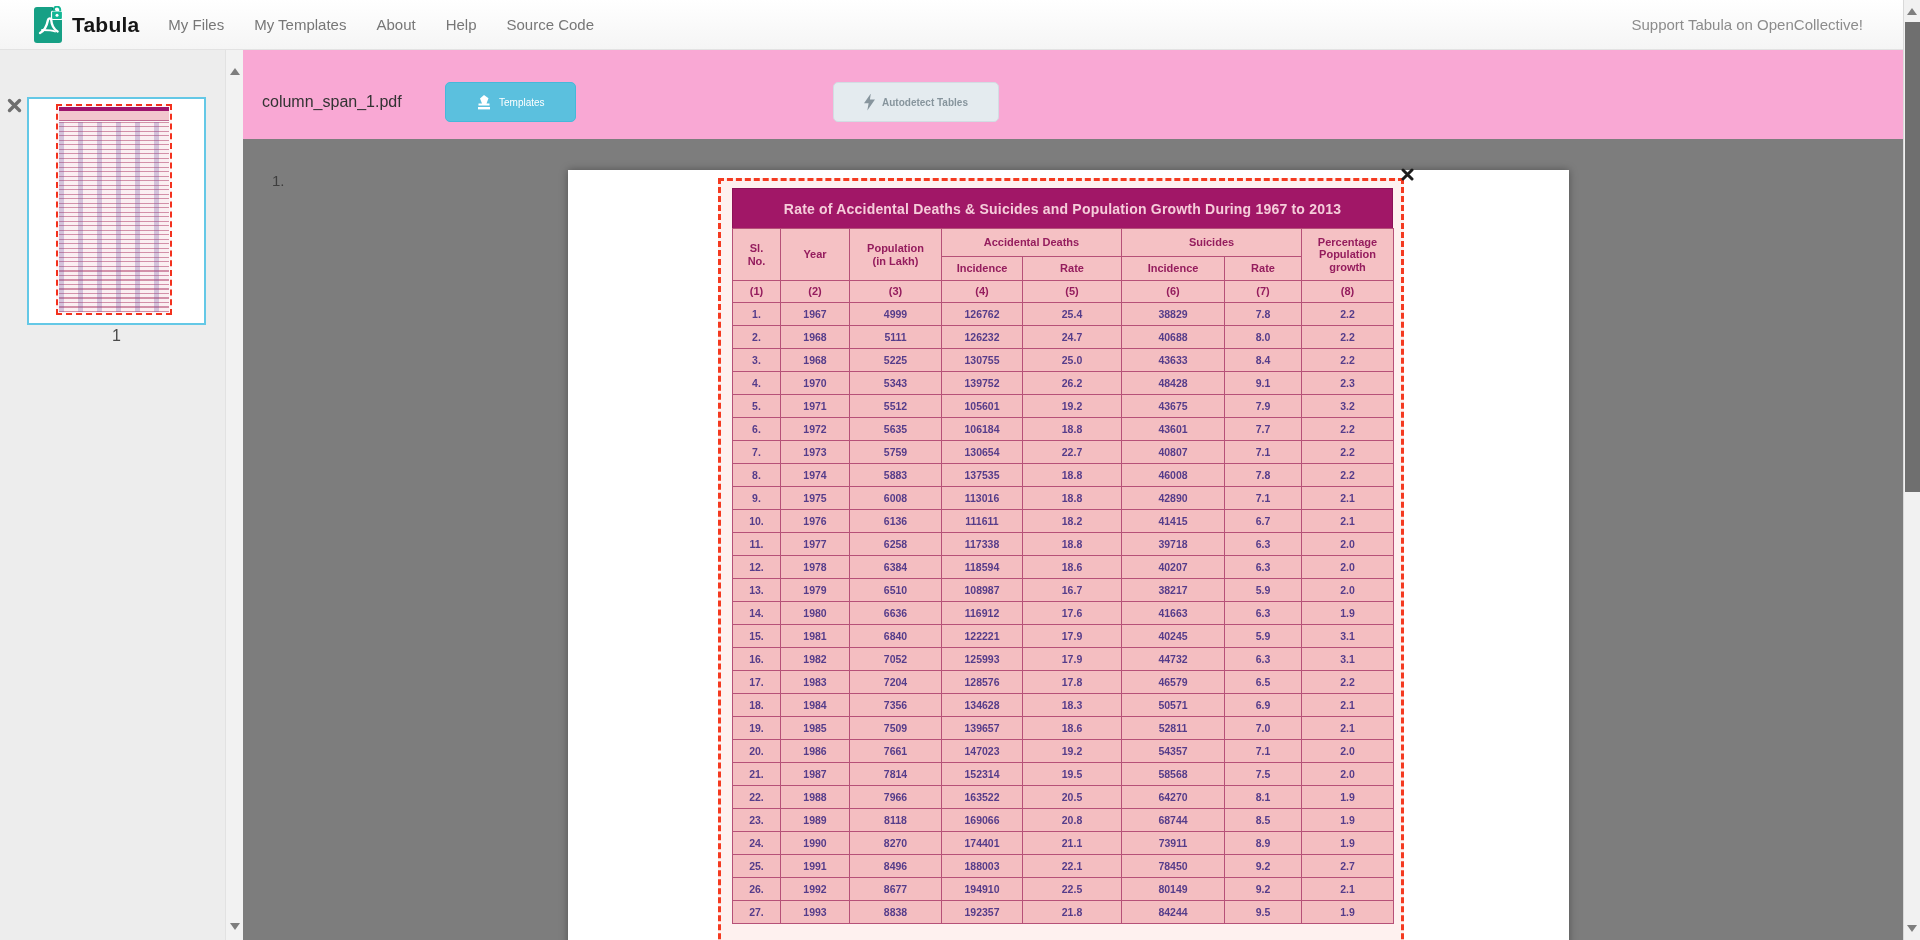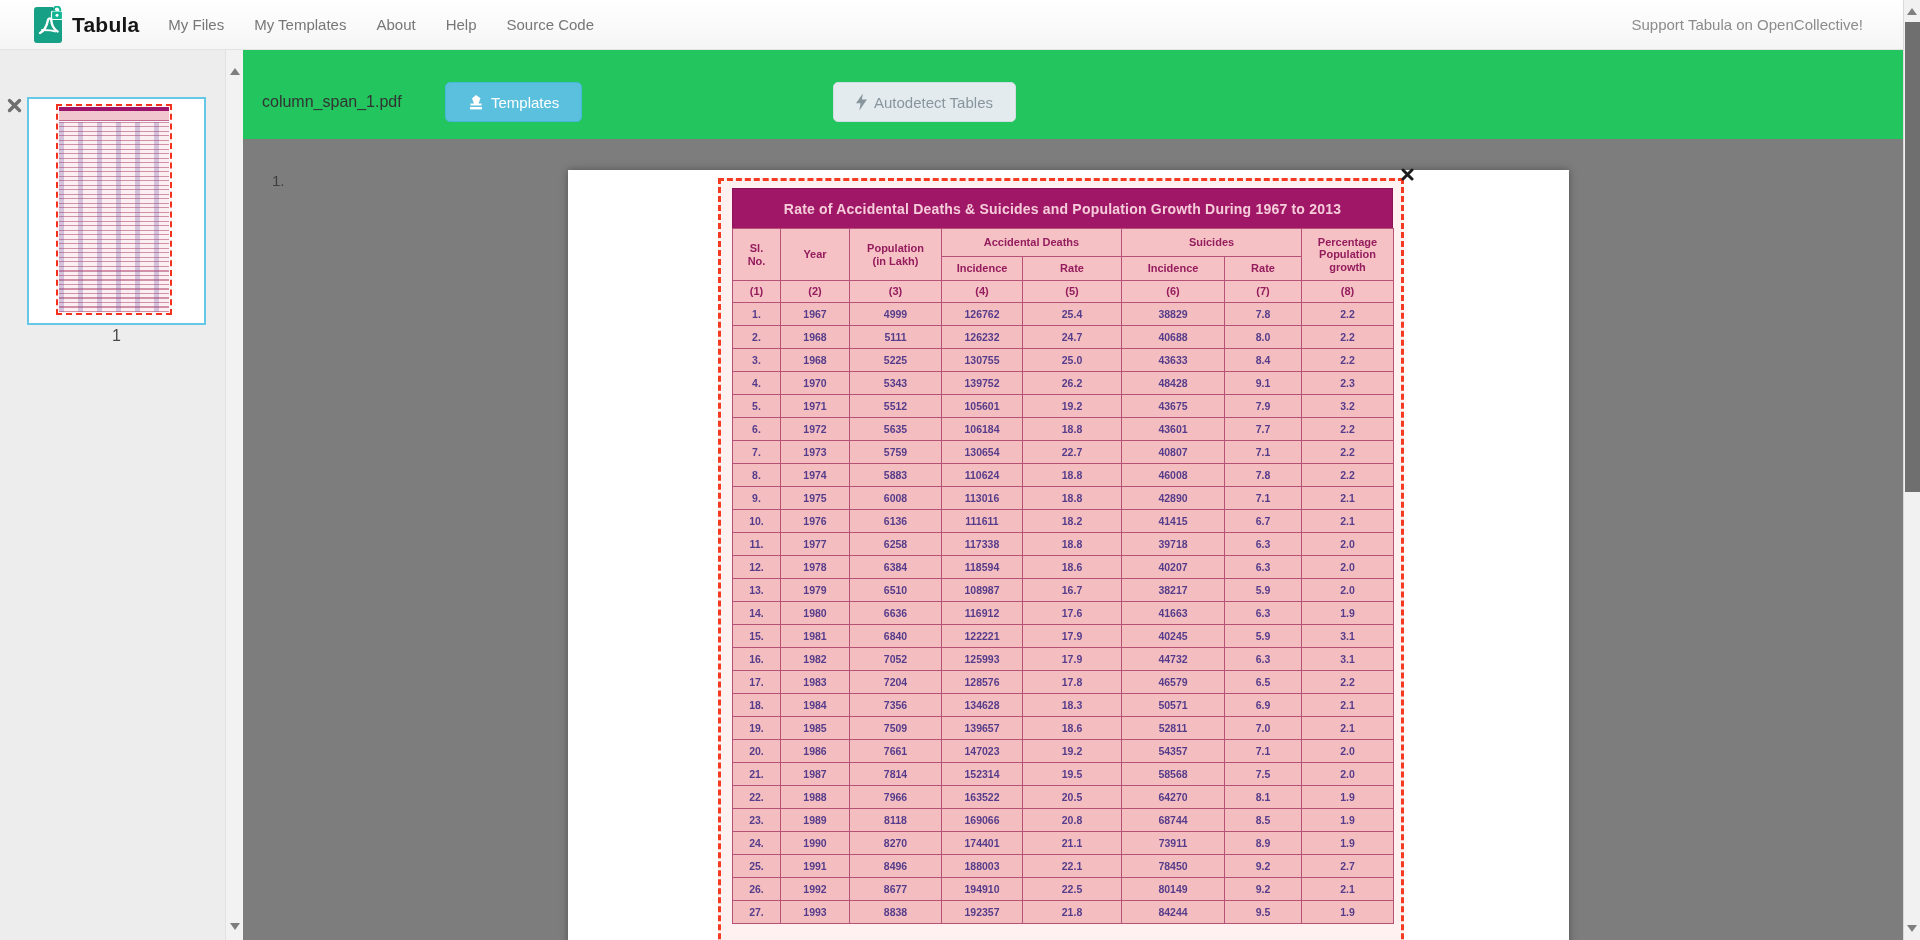--- a/index.html
+++ b/index.html
@@ -41,28 +41,28 @@
       repeating-linear-gradient(to right, rgba(110,80,160,0.28) 0 5px, transparent 5px 19px),
       repeating-linear-gradient(to bottom, rgba(196,110,142,0.75) 0 1px, rgba(250,238,241,0.9) 1px 4.5px); }
   .page-num { position:absolute; left:27px; top:277px; width:179px; text-align:center;
     font-size:16px; color:#4a4a4a; }
   .side-scroll { position:absolute; right:0; top:0; width:18px; height:100%;
     background:#f2f2f2; border-left:1px solid #e2e2e2; }
   .side-scroll .up { position:absolute; top:18px; left:4px; }
   .side-scroll .down { position:absolute; bottom:10px; left:4px; }
 
   
-  .toolbar { position:absolute; left:243px; top:50px; width:1660px; height:89px; background:#22c55e; z-index:10; }
+  .toolbar { position:absolute; left:243px; top:50px; width:1660px; height:89px; background:#f9a8d4; z-index:10; }
   .filename { position:absolute; left:19px; top:32px; height:40px; display:flex; align-items:center;
     font-size:16px; color:#333; }
   .btn { position:absolute; top:32px; height:40px; display:inline-flex; align-items:center;
-    gap:7px; padding:0 22px; font-size:15px; border-radius:5px; cursor:pointer; white-space:nowrap; }
+    gap:7px; padding:0 30px; font-size:10px; border-radius:5px; cursor:pointer; white-space:nowrap; }
   .btn-templates { left:202px; background:#5bc0de; border:1px solid #46b8da; color:#fff; }
   .btn-clear { left:359px; background:linear-gradient(#ffffff,#e6e6e6); border:1px solid #b9b9b9; color:#333; }
-  .btn-auto { left:590px; background:#e4ebef; border:1px solid #d2dde3; color:#87959d; cursor:default; }
+  .btn-auto { left:590px; background:#e4ebef; border:1px solid #d2dde3; color:#87959d; cursor:default;font-weight:bold; }
   .btn-export { right:53px; background:#5cb85c; border:1px solid #4cae4c; color:#fff;
     font-size:15.5px; font-weight:600; padding:0 17px; }
 
   .circle-x { width:17px; height:17px; border:2px solid #333; border-radius:50%;
     display:flex; align-items:center; justify-content:center; }
   .circle-x svg { display:block; }
   .bolt { width:11px; height:17px; background:#87959d;
     clip-path:polygon(62% 0, 0 58%, 42% 58%, 30% 100%, 100% 36%, 54% 36%); }
 
   
@@ -275,21 +275,21 @@
             <td>130654</td>
             <td>22.7</td>
             <td>40807</td>
             <td>7.1</td>
             <td>2.2</td>
           </tr>
             <tr>
             <td>8.</td>
             <td>1974</td>
             <td>5883</td>
-            <td>110624</td>
+            <td>137535</td>
             <td>18.8</td>
             <td>46008</td>
             <td>7.8</td>
             <td>2.2</td>
           </tr>
             <tr>
             <td>9.</td>
             <td>1975</td>
             <td>6008</td>
             <td>113016</td>

